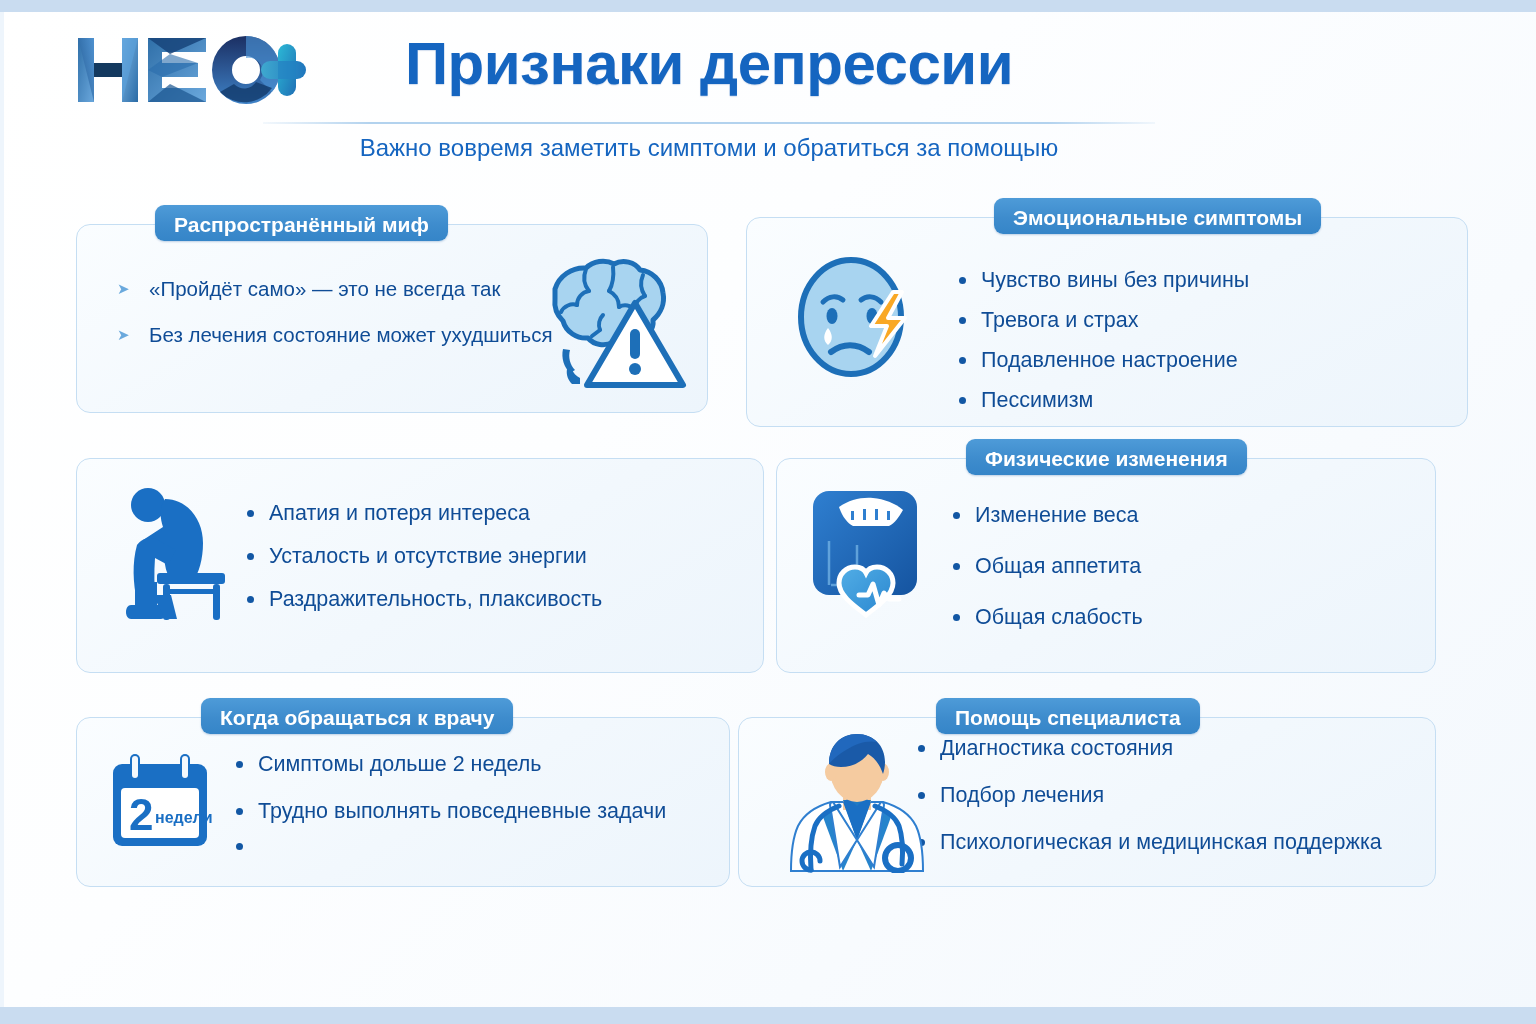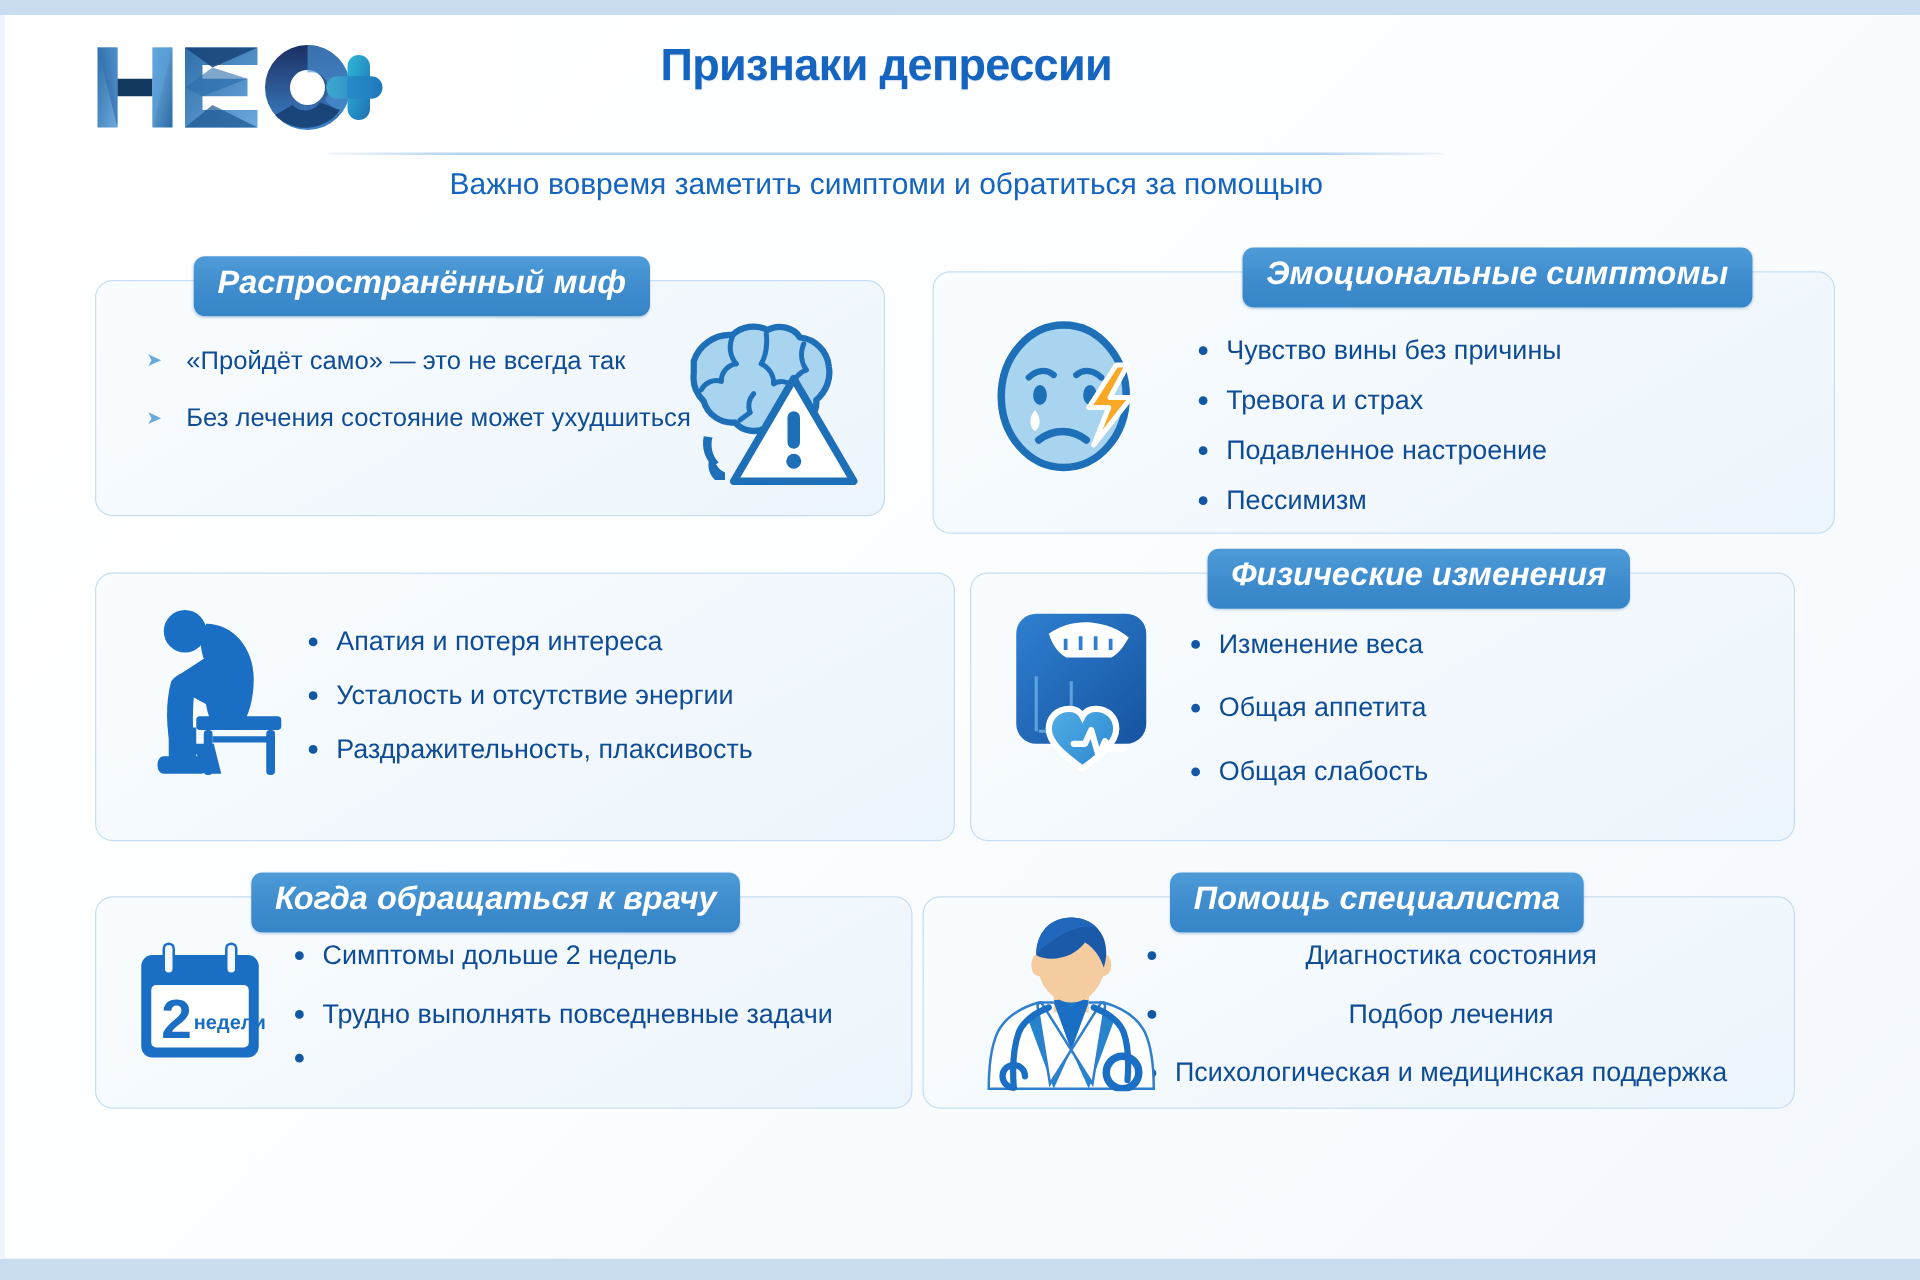--- a/index.html
+++ b/index.html
@@ -57,21 +57,21 @@
     width: 236px;
     height: 72px;
   }
 
   .page-title {
     position: absolute;
     left: 263px;
     top: 22px;
     width: 892px;
     text-align: center;
-    font-size: 36px;
+    font-size: 60px;
     font-weight: bold;
     color: #1565c0;
     letter-spacing: -0.5px;
     line-height: 1;
     text-shadow: 0 1px 1px rgba(20,80,160,0.18);
   }
 
   .title-divider {
     position: absolute;
     left: 263px;
@@ -96,31 +96,30 @@
   .card {
     position: absolute;
     border: 1px solid #c5def3;
     border-radius: 14px;
     background: linear-gradient(150deg, #fafdff 0%, #f2f8fd 55%, #edf5fc 100%);
     box-sizing: border-box;
   }
   .card-badge {
     position: absolute;
     top: -20px;
-    height: 48px;
+    height: 36px;
     line-height: 40px;
     padding: 0 19px;
     border-radius: 9px;
     background: linear-gradient(180deg, #4e9bd8 0%, #3e8ccd 55%, #3585c8 100%);
     color: #ffffff;
-    font-size: 26px;
+    font-size: 21px;
     font-weight: bold;
     white-space: nowrap;
     box-shadow: 0 1px 2px rgba(25,85,150,0.25);
-    font-style: italic;
   }
 
   .card-body {
     position: absolute;
     left: 0; top: 0; right: 0; bottom: 0;
   }
 
   .bullets {
     position: absolute;
     margin: 0;
@@ -175,21 +174,21 @@
   #list-myth      { left: 36px;  top: 52px; }
   #list-myth li   { margin-bottom: 22px; }
   #list-emotional { left: 208px; top: 50px; }
   #list-emotional li { margin-bottom: 15px; }
   #list-behavior  { left: 166px; top: 42px; }
   #list-behavior li { margin-bottom: 18px; }
   #list-physical  { left: 172px; top: 44px; }
   #list-physical li { margin-bottom: 26px; }
   #list-when      { left: 155px; top: 34px; }
   #list-when li   { margin-bottom: 22px; }
-  #list-help      { left: 175px; top: 34px; text-align: center; }
+  #list-help      { left: 175px; top: 18px; }
   #list-help li   { margin-bottom: 22px; }
 
   #icon-brain  { left: 440px; top: 26px; width: 170px; height: 140px; }
   #icon-sad    { left: 48px;  top: 32px; width: 125px; height: 135px; }
   #icon-sit    { left: 36px;  top: 18px; width: 120px; height: 145px; }
   #icon-scale  { left: 32px;  top: 24px; width: 130px; height: 140px; }
   #icon-cal    { left: 22px;  top: 32px; width: 122px; height: 100px; }
   #icon-doctor { left: 48px;  top: 10px; width: 140px; height: 145px; }
 </style>
 </head>

